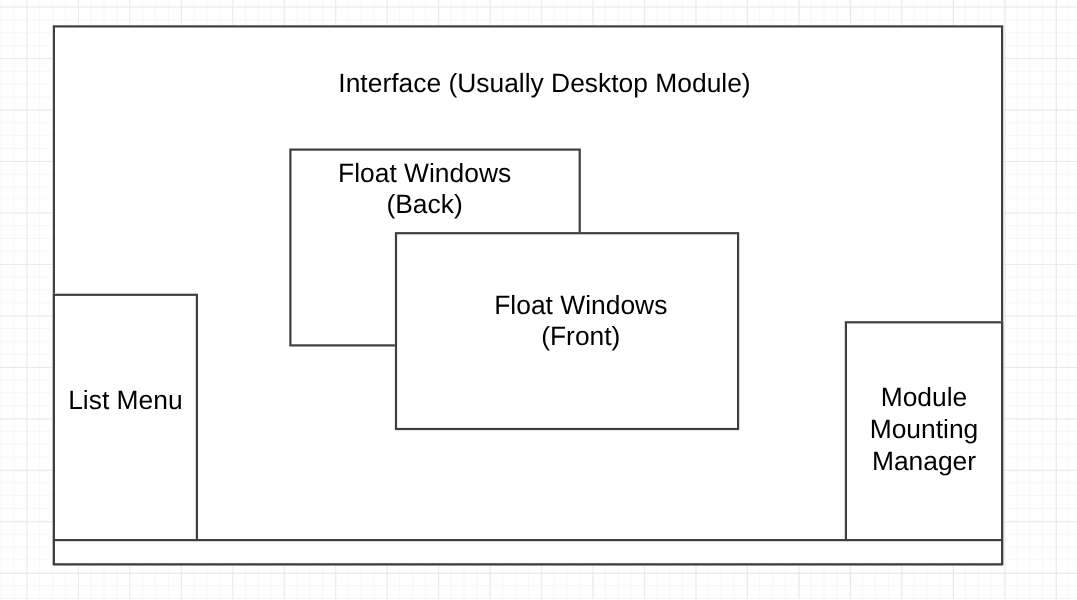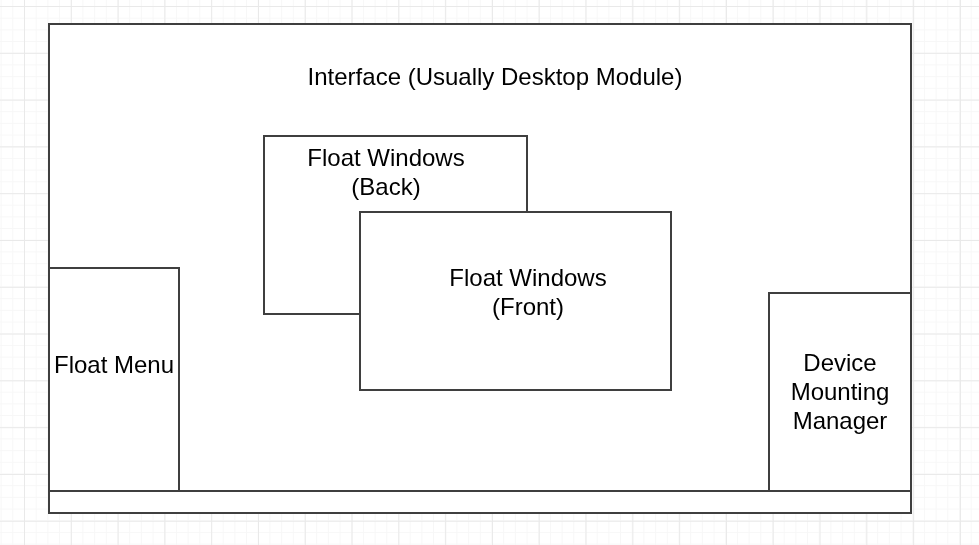--- a/index.html
+++ b/index.html
@@ -60,22 +60,22 @@
 
   <div class="box" id="box-float-back"></div>
   <div class="label" id="label-float-back">Float Windows
 (Back)</div>
 
   <div class="box" id="box-float-front"></div>
   <div class="label" id="label-float-front">Float Windows
 (Front)</div>
 
   <div class="box" id="box-list-menu"></div>
-  <div class="label" id="label-list-menu">Float Menu</div>
+  <div class="label" id="label-list-menu">List Menu</div>
 
   <div class="box" id="box-device"></div>
-  <div class="label" id="label-device">Device
+  <div class="label" id="label-device">Module
 Mounting
 Manager</div>
 
   <div class="box" id="box-function-bar"></div>
 
 </div>
 
 </body></html>

